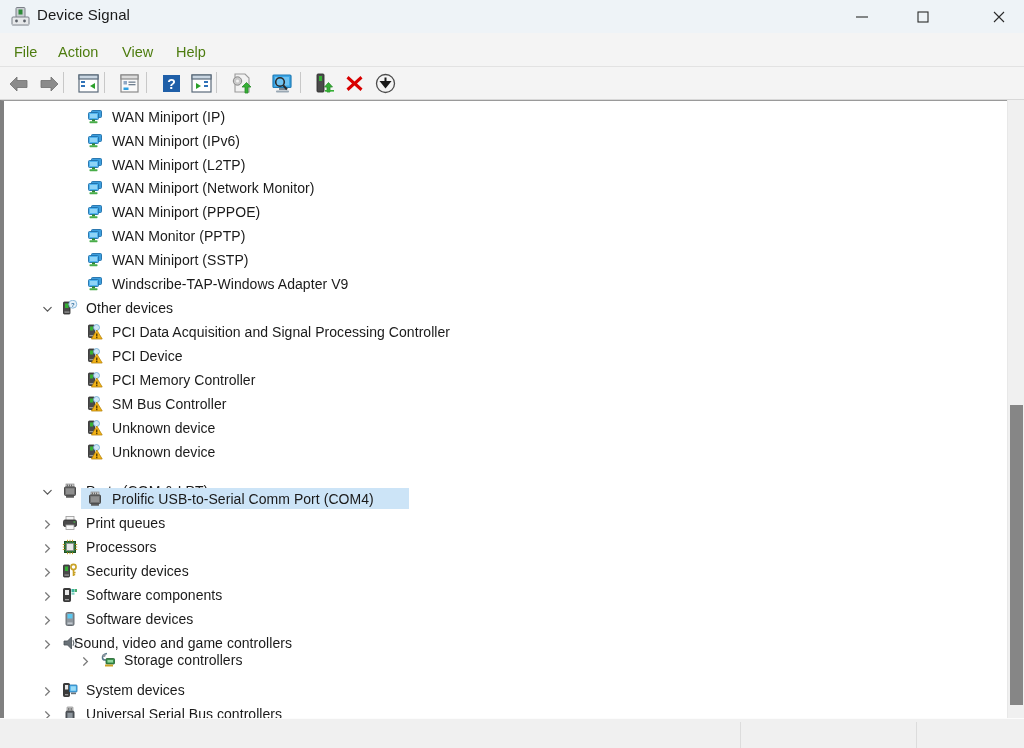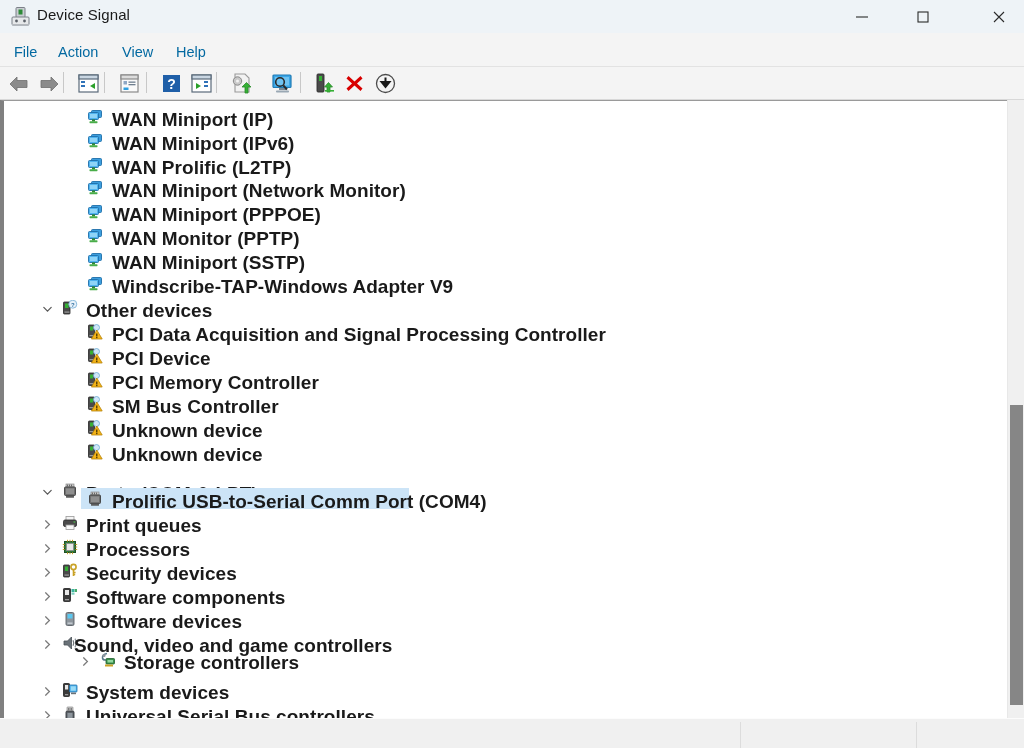--- a/index.html
+++ b/index.html
@@ -35,21 +35,21 @@
   #btn-close{ right: 2px;   }
 
   
   #menubar {
     position: absolute; left: 0; top: 33px; width: 1024px; height: 34px;
     background: #f4f4f4;
     border-bottom: 1px solid #e2e2e2;
   }
   .menu-item {
     position: absolute; top: 42px;
-    font-size: 14.5px; color: #0369a1; white-space: nowrap;
+    font-size: 14.5px; color: #4d7c0f; white-space: nowrap;
     padding: 2px 4px; cursor: default;
   }
 
   
   #toolbar {
     position: absolute; left: 0; top: 67px; width: 1024px; height: 33px;
     background: #f4f4f4;
     border-bottom: 1px solid #d8d8d8;
   }
   .tb-btn {
@@ -82,23 +82,22 @@
   }
   .chev {
     position: absolute; width: 14px; height: 14px;
     display: flex; align-items: center; justify-content: center;
   }
   .row-icon {
     position: absolute; width: 16px; height: 16px;
   }
   .row-label {
     position: absolute;
-    font-size: 19px; color: #1a1a1a; letter-spacing: .05px;
+    font-size: 14px; color: #1a1a1a; letter-spacing: .05px;
     line-height: 1;
-    font-weight: bold;
   }
   .row.selected .sel-bg {
     position: absolute; height: 21px; top: 1px;
     background: #cce4f7;
   }
 
   
   #vscroll {
     position: absolute; right: 0; top: 100px; width: 17px; height: 618px;
     background: #f0f0f0; border-left: 1px solid #e8e8e8;
@@ -285,21 +284,21 @@
         <span class="row-label" style="left:108px;top:5px">WAN Miniport (IPv6)</span>
       </div>
       <div class="row" style="top: 52px;">
         <span class="row-icon" style="left:83px;top:4px"><svg width="16" height="16" viewBox="0 0 16 16">
         <rect x="4.5" y="1.5" width="10" height="7" rx="1" fill="#3c9ede" stroke="#1e6ea8" stroke-width=".9"></rect>
         <rect x="1.5" y="3.5" width="10" height="7" rx="1" fill="#4fb3ef" stroke="#1e6ea8" stroke-width=".9"></rect>
         <rect x="3" y="5" width="7" height="4" fill="#8fd4f7"></rect>
         <rect x="5" y="10.5" width="3" height="2" fill="#2f8a2f"></rect>
         <rect x="2.5" y="12.2" width="8" height="2" rx=".6" fill="#49ad49"></rect>
       </svg></span>
-        <span class="row-label" style="left:108px;top:5px">WAN Prolific (L2TP)</span>
+        <span class="row-label" style="left:108px;top:5px">WAN Miniport (L2TP)</span>
       </div>
       <div class="row" style="top: 75px;">
         <span class="row-icon" style="left:83px;top:4px"><svg width="16" height="16" viewBox="0 0 16 16">
         <rect x="4.5" y="1.5" width="10" height="7" rx="1" fill="#3c9ede" stroke="#1e6ea8" stroke-width=".9"></rect>
         <rect x="1.5" y="3.5" width="10" height="7" rx="1" fill="#4fb3ef" stroke="#1e6ea8" stroke-width=".9"></rect>
         <rect x="3" y="5" width="7" height="4" fill="#8fd4f7"></rect>
         <rect x="5" y="10.5" width="3" height="2" fill="#2f8a2f"></rect>
         <rect x="2.5" y="12.2" width="8" height="2" rx=".6" fill="#49ad49"></rect>
       </svg></span>
         <span class="row-label" style="left:108px;top:5px">WAN Miniport (Network Monitor)</span>

